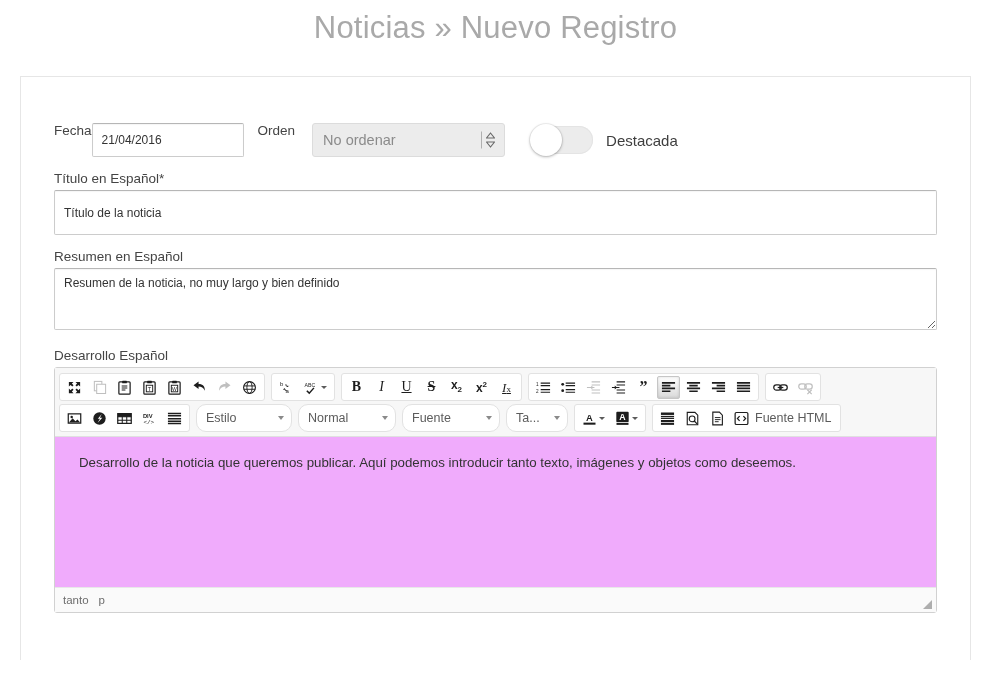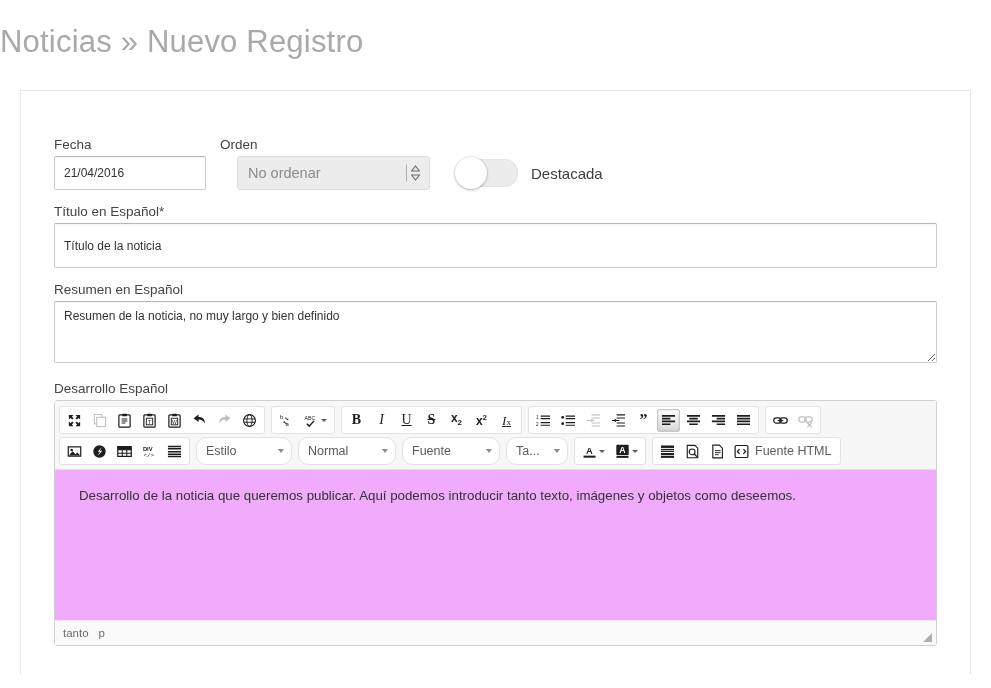--- a/index.html
+++ b/index.html
@@ -7,25 +7,25 @@
   body {
     width: 991px; height: 688px;
     background: #ffffff;
     font-family: "Liberation Sans", "DejaVu Sans", sans-serif;
     color: #333;
     overflow: hidden;
   }
 
   
   .page-title {
-    text-align: left;
+    text-align: center;
     font-size: 31px;
     font-weight: 400;
     color: #a9a9a9;
-    padding-top: 24px;
+    padding-top: 10px;
     letter-spacing: .2px;
   }
 
   
   .panel {
     margin: 30px 20px 0 20px;
     border: 1px solid #e6e6e6;
     border-bottom: none;
     background: #fff;
     height: 584px;
@@ -34,21 +34,21 @@
 
   
   .field-label {
     font-size: 13.5px;
     color: #444;
     margin-bottom: 4px;
     display: block;
     font-weight: 400;
   }
   .row1 { display: flex; align-items: flex-end; gap: 14px; }
-  .grp { display: flex; flex-direction: column; }
+  .grp { display: flex; }
 
   input.txt, textarea.txt {
     font-family: "Liberation Sans", sans-serif;
     font-size: 12px;
     color: #333;
     border: 1px solid #ccc;
     border-top-color: #b6b6b6;
     border-radius: 2px;
     background: #fff;
     padding: 6px 9px;

